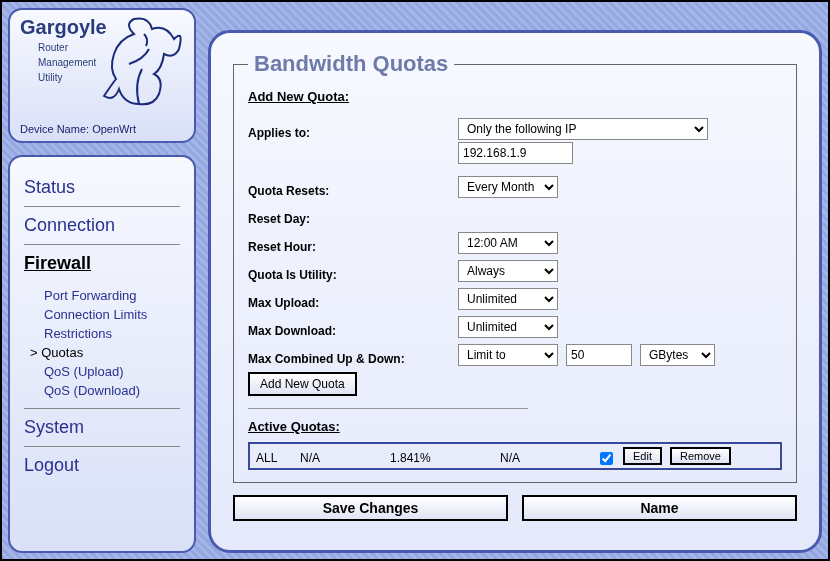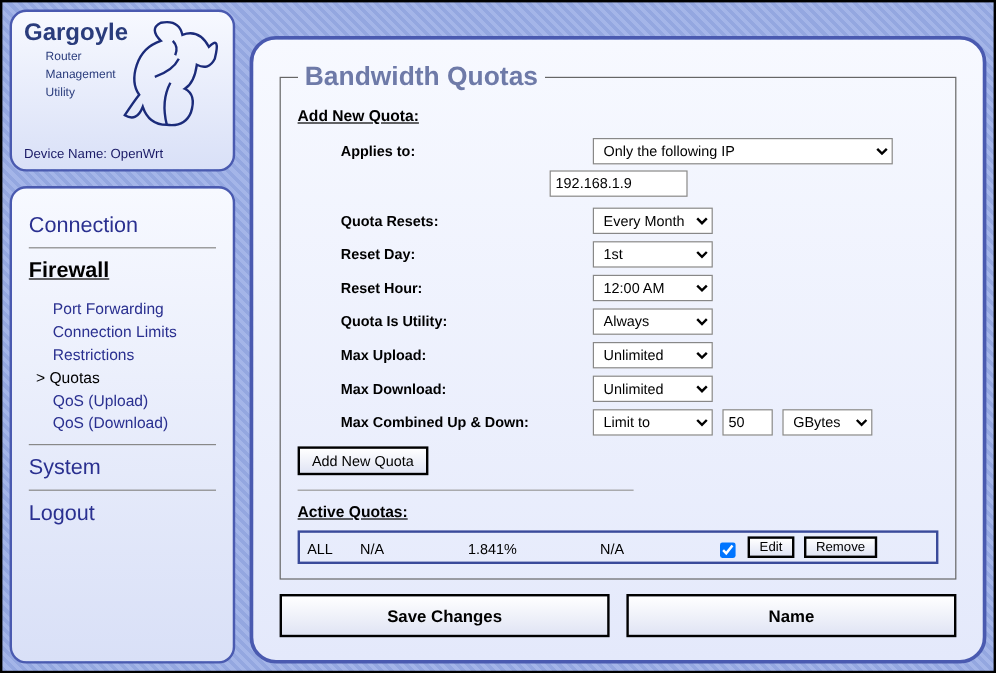--- a/index.html
+++ b/index.html
@@ -49,21 +49,21 @@
     }
     fieldset {
       border: 1px solid #666;
       padding: 8px 14px 12px 14px;
     }
     legend {
       font-size: 22px; font-weight: bold; color:#6e7aa8;
       padding: 0 6px;
     }
     .section-hdr { font-size: 13px; text-decoration: underline; font-weight: bold; margin: 4px 0 8px 0; color:#000;}
-    .form-row { display:flex; align-items:center; min-height: 28px; font-size: 12px; color:#000;margin-left:36px;}
+    .form-row { display:flex; align-items:flex-end; min-height: 28px; font-size: 12px; color:#000;}
     .form-row .label { width: 210px; font-weight: bold; }
     .form-row .control { display:flex; gap:8px; align-items:center;}
     select, input[type=text] {
       border:1px solid #888; background:#fff; font-size:12px; height:22px; padding: 1px 4px;
       font-family: inherit;
     }
     select { background: #fff; }
     .sel-wide { width: 250px; }
     .sel-med { width: 100px; }
     .sel-sm { width: 75px; }
@@ -74,21 +74,21 @@
     }
     .btn-sm { padding: 1px 8px; font-size:11px;}
     hr.thin { border:none; border-top:1px solid #999; margin: 12px 0 10px 0; width: 280px;}
     .table-hdr { font-style: italic; font-size: 12px; padding: 4px 0; color:#000;}
     .table-hdr span { display:inline-block; }
     .c1{width:50px} .c2{width:90px} .c3{width:110px} .c4{width:100px}
     .quota-row { border:2px solid #3a4a9a; display:flex; align-items:flex-end; padding: 3px 6px; font-size:12px; gap:0; color:#000;}
     .quota-row span { display:inline-block;}
     .quota-row .c1{width:44px}.quota-row .c2{width:90px}.quota-row .c3{width:110px}.quota-row .c4{width:100px}
     .action-btns { display:flex; gap:14px; margin-top: 12px;}
-    .action-btns .btn { flex:1; height: 36px; font-size:14px; font-weight:bold;}
+    .action-btns .btn { flex:1; height: 26px; font-size:14px; font-weight:bold;}
   </style>
 </head>
 <body>
 
 <div class="left">
   <div class="panel logo-box">
     <div class="logo-title">Gargoyle</div>
     <div class="logo-sub">Router</div>
     <div class="logo-sub">Management</div>
     <div class="logo-sub">Utility</div>
@@ -97,20 +97,21 @@
         <path d="M45 90 Q30 90 25 75 Q20 88 10 82 Q18 70 22 65 Q15 55 20 40 Q25 25 40 20 Q30 10 40 5 Q55 2 58 15 Q72 10 80 25 Q90 15 85 35 Q80 45 70 40 Q68 55 60 60 Q70 65 65 80 Q60 92 45 90 Z"></path>
         <path d="M45 90 Q40 70 48 55 M35 50 Q50 45 55 35 M50 20 Q55 25 52 32"></path>
       </g>
     </svg>
     <div class="device-line">
       <span>Device Name:</span> <span>OpenWrt</span>
     </div>
   </div>
 
   <div class="panel nav">
+    <div class="nav-section">Status</div>
     <div class="nav-section">Connection</div>
     <div class="nav-section active" style="border-bottom:none">Firewall</div>
     <div class="subnav">
       <div class="subnav-item">Port Forwarding</div>
       <div class="subnav-item">Connection Limits</div>
       <div class="subnav-item">Restrictions</div>
       <div class="subnav-item active">Quotas</div>
       <div class="subnav-item">QoS (Upload)</div>
       <div class="subnav-item">QoS (Download)</div>
     </div>
@@ -135,23 +136,20 @@
       <input type="text" class="txt-ip" value="192.168.1.9" style="">
 
       <div class="form-row">
         <div class="label">Quota Resets:</div>
         <div class="control">
             <select class="sel-med"><option>Every Month</option></select>
           </div>
       </div>
       <div class="form-row">
         <div class="label">Reset Day:</div>
-        <div class="control">
-            <select class="sel-med"><option>1st</option></select>
-          </div>
       </div>
       <div class="form-row">
         <div class="label">Reset Hour:</div>
         <div class="control">
             <select class="sel-med"><option>12:00 AM</option></select>
           </div>
       </div>
       <div class="form-row">
         <div class="label">Quota Is Utility:</div>
         <div class="control">
@@ -167,21 +165,21 @@
       <div class="form-row">
         <div class="label">Max Download:</div>
         <div class="control">
             <select class="sel-med"><option>Unlimited</option></select>
           </div>
       </div>
       <div class="form-row">
         <div class="label">Max Combined Up &amp; Down:</div>
         <div class="control">
           <select class="sel-med"><option>Limit to</option></select>
-          <input type="text" style="width: 42px;" value="50">
+          <input type="text" style="width: 66px;" value="50">
           <select class="sel-sm"><option>GBytes</option></select>
         </div>
       </div>
 
       <button class="btn" style="margin-top:6px">Add New Quota</button>
 
       <hr class="thin">
 
       <div class="section-hdr">Active Quotas:</div>
 

